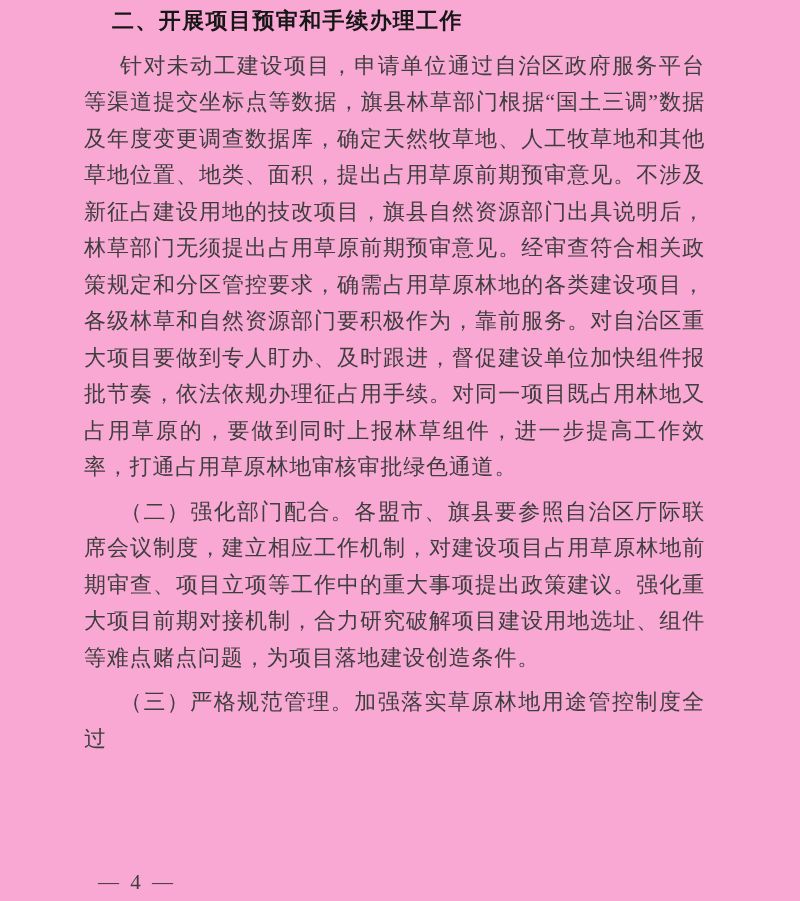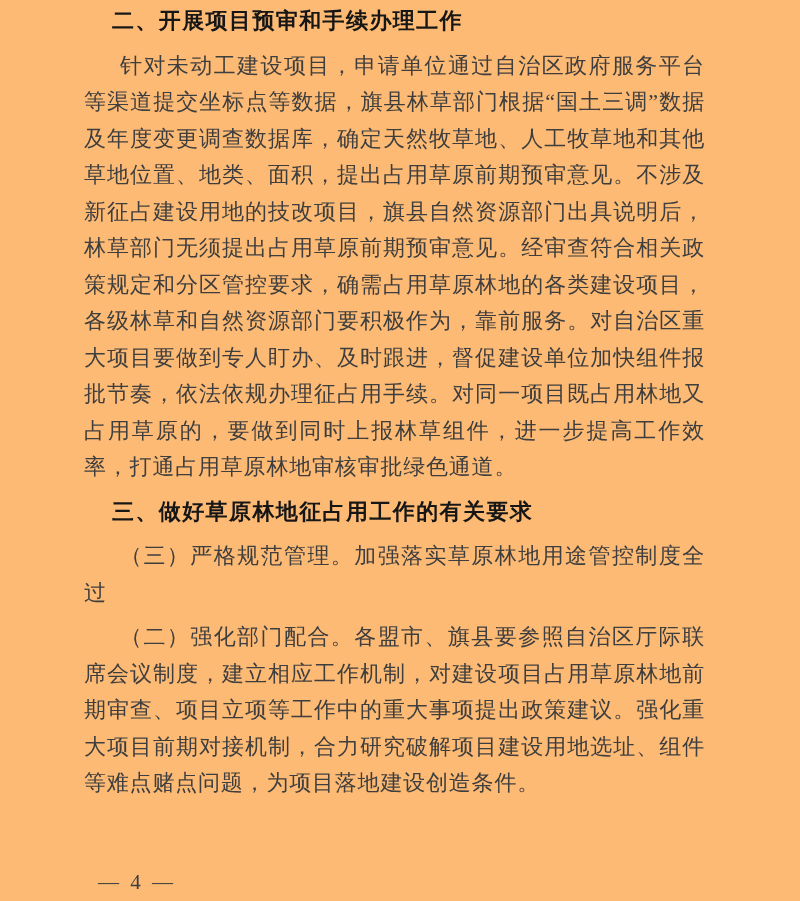--- a/index.html
+++ b/index.html
@@ -10,21 +10,21 @@
     width: 800px;
     height: 901px;
     background: #fefefe;
     position: relative;
     overflow: hidden;
     font-family: "Liberation Serif", serif;
   }
   .page {
     position: absolute;
     inset: 0;
-    background: #fdba74;
+    background: #f9a8d4;
   }
   .content {
     position: absolute;
     left: 76px;
     top: 3px;
     width: 637px;
     font-size: 22px;
     line-height: 36.5px;
     letter-spacing: 0.8px;
     color: #3e3e3e;
@@ -53,18 +53,17 @@
     font-family: "Liberation Serif", serif;
   }
 </style>
 </head>
 <body>
 
 <div class="page">
   <div class="content" id="doc-body">
       <div class="heading">二、开展项目预审和手续办理工作</div>
       <div class="para">针对未动工建设项目，申请单位通过自治区政府服务平台等渠道提交坐标点等数据，旗县林草部门根据“国土三调”数据及年度变更调查数据库，确定天然牧草地、人工牧草地和其他草地位置、地类、面积，提出占用草原前期预审意见。不涉及新征占建设用地的技改项目，旗县自然资源部门出具说明后，林草部门无须提出占用草原前期预审意见。经审查符合相关政策规定和分区管控要求，确需占用草原林地的各类建设项目，各级林草和自然资源部门要积极作为，靠前服务。对自治区重大项目要做到专人盯办、及时跟进，督促建设单位加快组件报批节奏，依法依规办理征占用手续。对同一项目既占用林地又占用草原的，要做到同时上报林草组件，进一步提高工作效率，打通占用草原林地审核审批绿色通道。</div>
-      <div class="heading">三、做好草原林地征占用工作的有关要求</div>
+      <div class="para">（二）强化部门配合。各盟市、旗县要参照自治区厅际联席会议制度，建立相应工作机制，对建设项目占用草原林地前期审查、项目立项等工作中的重大事项提出政策建议。强化重大项目前期对接机制，合力研究破解项目建设用地选址、组件等难点赌点问题，为项目落地建设创造条件。</div>
       <div class="para">（三）严格规范管理。加强落实草原林地用途管控制度全过</div>
-      <div class="para">（二）强化部门配合。各盟市、旗县要参照自治区厅际联席会议制度，建立相应工作机制，对建设项目占用草原林地前期审查、项目立项等工作中的重大事项提出政策建议。强化重大项目前期对接机制，合力研究破解项目建设用地选址、组件等难点赌点问题，为项目落地建设创造条件。</div>
     </div>
   <div class="footer">— 4 —</div>
 </div>
 
 </body></html>

